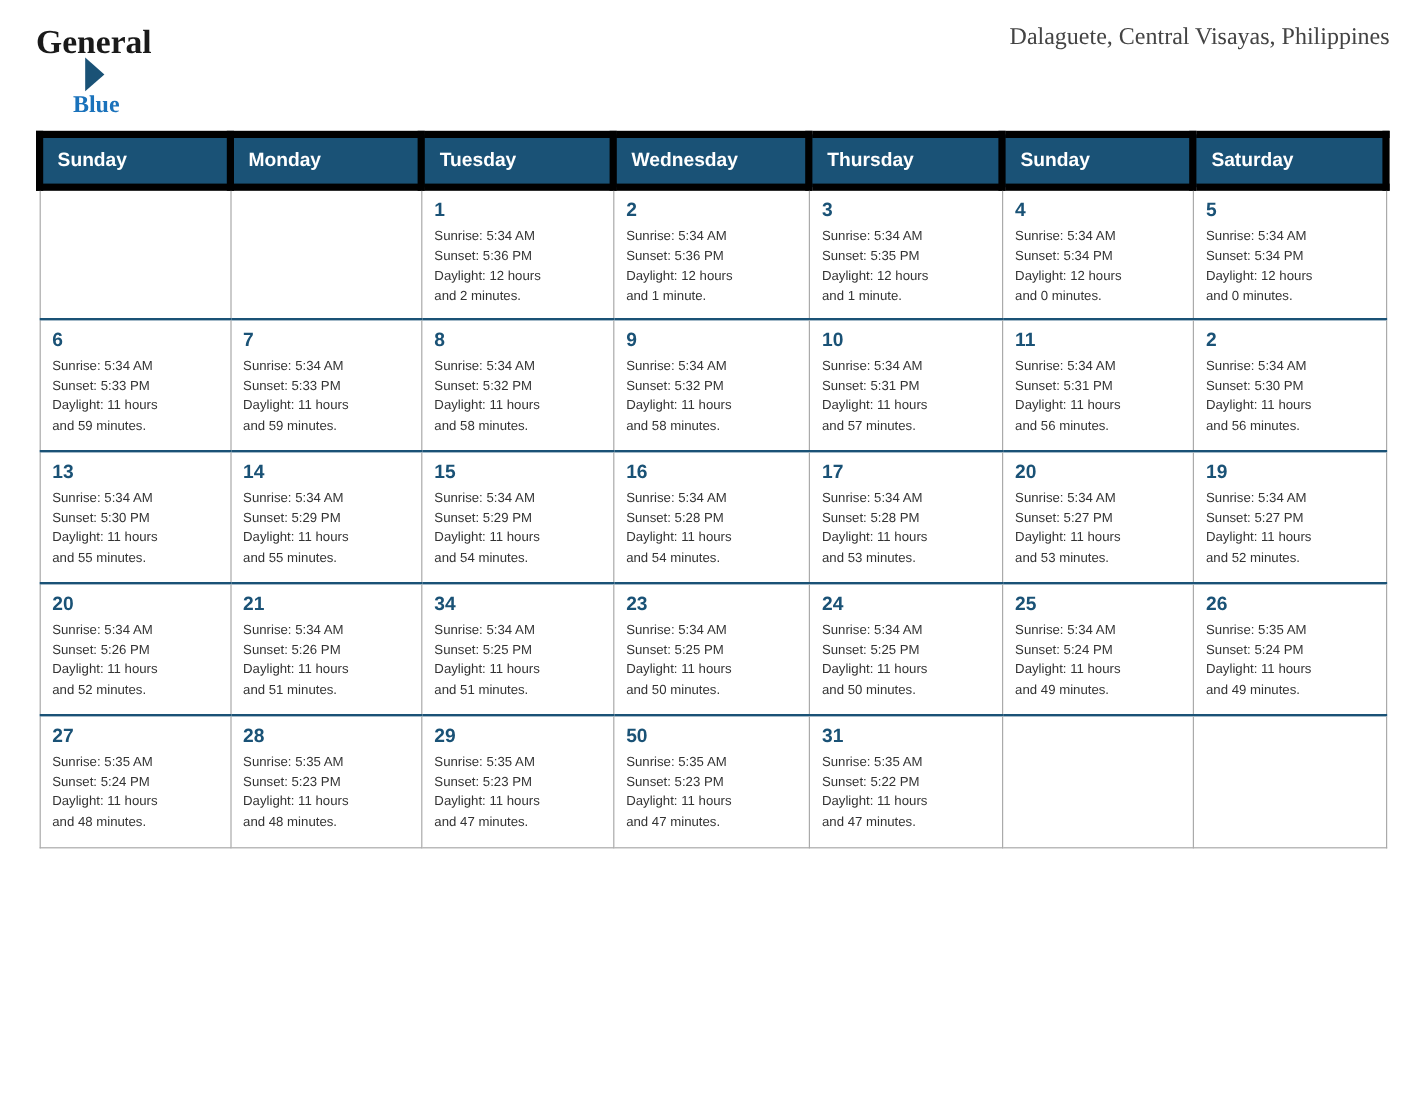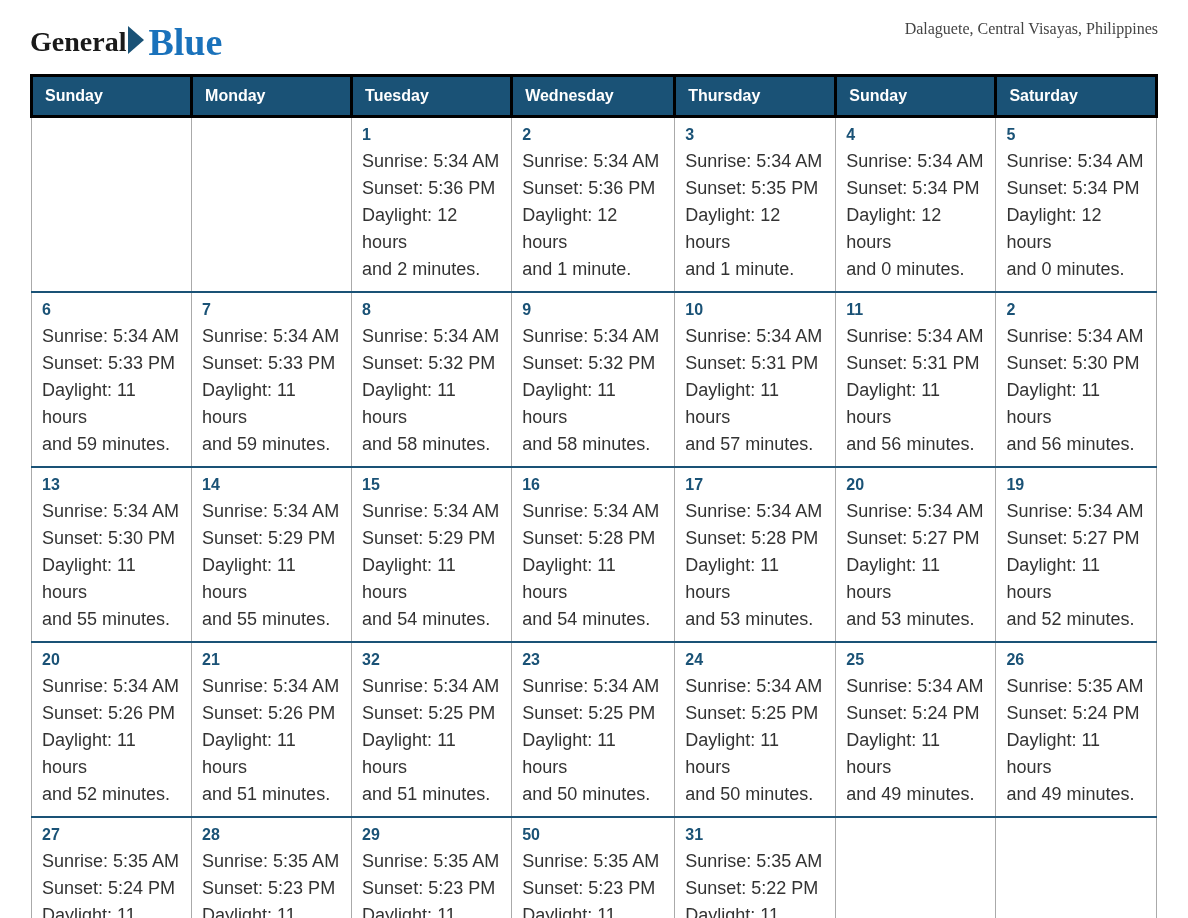--- a/index.html
+++ b/index.html
@@ -18,87 +18,88 @@
     }
     .logo {
       display: flex;
       flex-direction: column;
       align-items: flex-start;
     }
     .logo-text {
       display: flex;
       align-items: center;
       gap: 0;
+      flex-direction: column;
     }
     .logo-general {
       font-size: 28px;
       font-weight: bold;
       color: #1a1a1a;
       font-family: Georgia, serif;
     }
     .logo-arrow {
       width: 0;
       height: 0;
       border-left: 16px solid #1a5276;
       border-top: 14px solid transparent;
       border-bottom: 14px solid transparent;
       margin-left: 2px;
       margin-top: -4px;
     }
     .logo-blue {
-      font-size: 38px;
+      font-size: 20px;
       font-weight: bold;
       color: #1a72bb;
       font-family: Georgia, serif;
       margin-left: 4px;
     }
     .title-section {
       text-align: right;
     }
     .month-title {
       font-size: 52px;
       font-weight: normal;
       color: #1a1a1a;
       font-family: Georgia, serif;
     }
     .location {
-      font-size: 16px;
+      font-size: 20px;
       color: #444;
       font-family: Georgia, serif;
     }
     .calendar {
       width: 100%;
       border-collapse: collapse;
       margin-top: 10px;
     }
     .calendar th {
       background-color: #1a5276;
       color: #ffffff;
       font-size: 16px;
       font-weight: bold;
       padding: 10px 12px;
       text-align: left;
-      border: 3px solid #000000;
+      border: 6px solid #000000;
     }
     .calendar td {
       border: 1px solid #aaa;
       vertical-align: top;
       padding: 8px 10px;
       width: 170px;
       min-height: 110px;
       height: 110px;
     }
     .day-number {
       font-size: 16px;
       font-weight: bold;
       color: #1a5276;
       margin-bottom: 4px;
     }
     .day-info {
-      font-size: 18px;
+      font-size: 11px;
       color: #333;
       line-height: 1.5;
     }
     .empty-cell {
       background: #fff;
     }
     .row-divider td {
       border-top: 2px solid #1a5276;
     }
   </style>
@@ -218,21 +219,21 @@
       <tr class="row-divider">
         <td>
           <div class="day-number">20</div>
           <div class="day-info">Sunrise: 5:34 AM<br>Sunset: 5:26 PM<br>Daylight: 11 hours<br>and 52 minutes.</div>
         </td>
         <td>
           <div class="day-number">21</div>
           <div class="day-info">Sunrise: 5:34 AM<br>Sunset: 5:26 PM<br>Daylight: 11 hours<br>and 51 minutes.</div>
         </td>
         <td>
-          <div class="day-number">32</div>
+          <div class="day-number">34</div>
           <div class="day-info">Sunrise: 5:34 AM<br>Sunset: 5:25 PM<br>Daylight: 11 hours<br>and 51 minutes.</div>
         </td>
         <td>
           <div class="day-number">23</div>
           <div class="day-info">Sunrise: 5:34 AM<br>Sunset: 5:25 PM<br>Daylight: 11 hours<br>and 50 minutes.</div>
         </td>
         <td>
           <div class="day-number">24</div>
           <div class="day-info">Sunrise: 5:34 AM<br>Sunset: 5:25 PM<br>Daylight: 11 hours<br>and 50 minutes.</div>
         </td>

